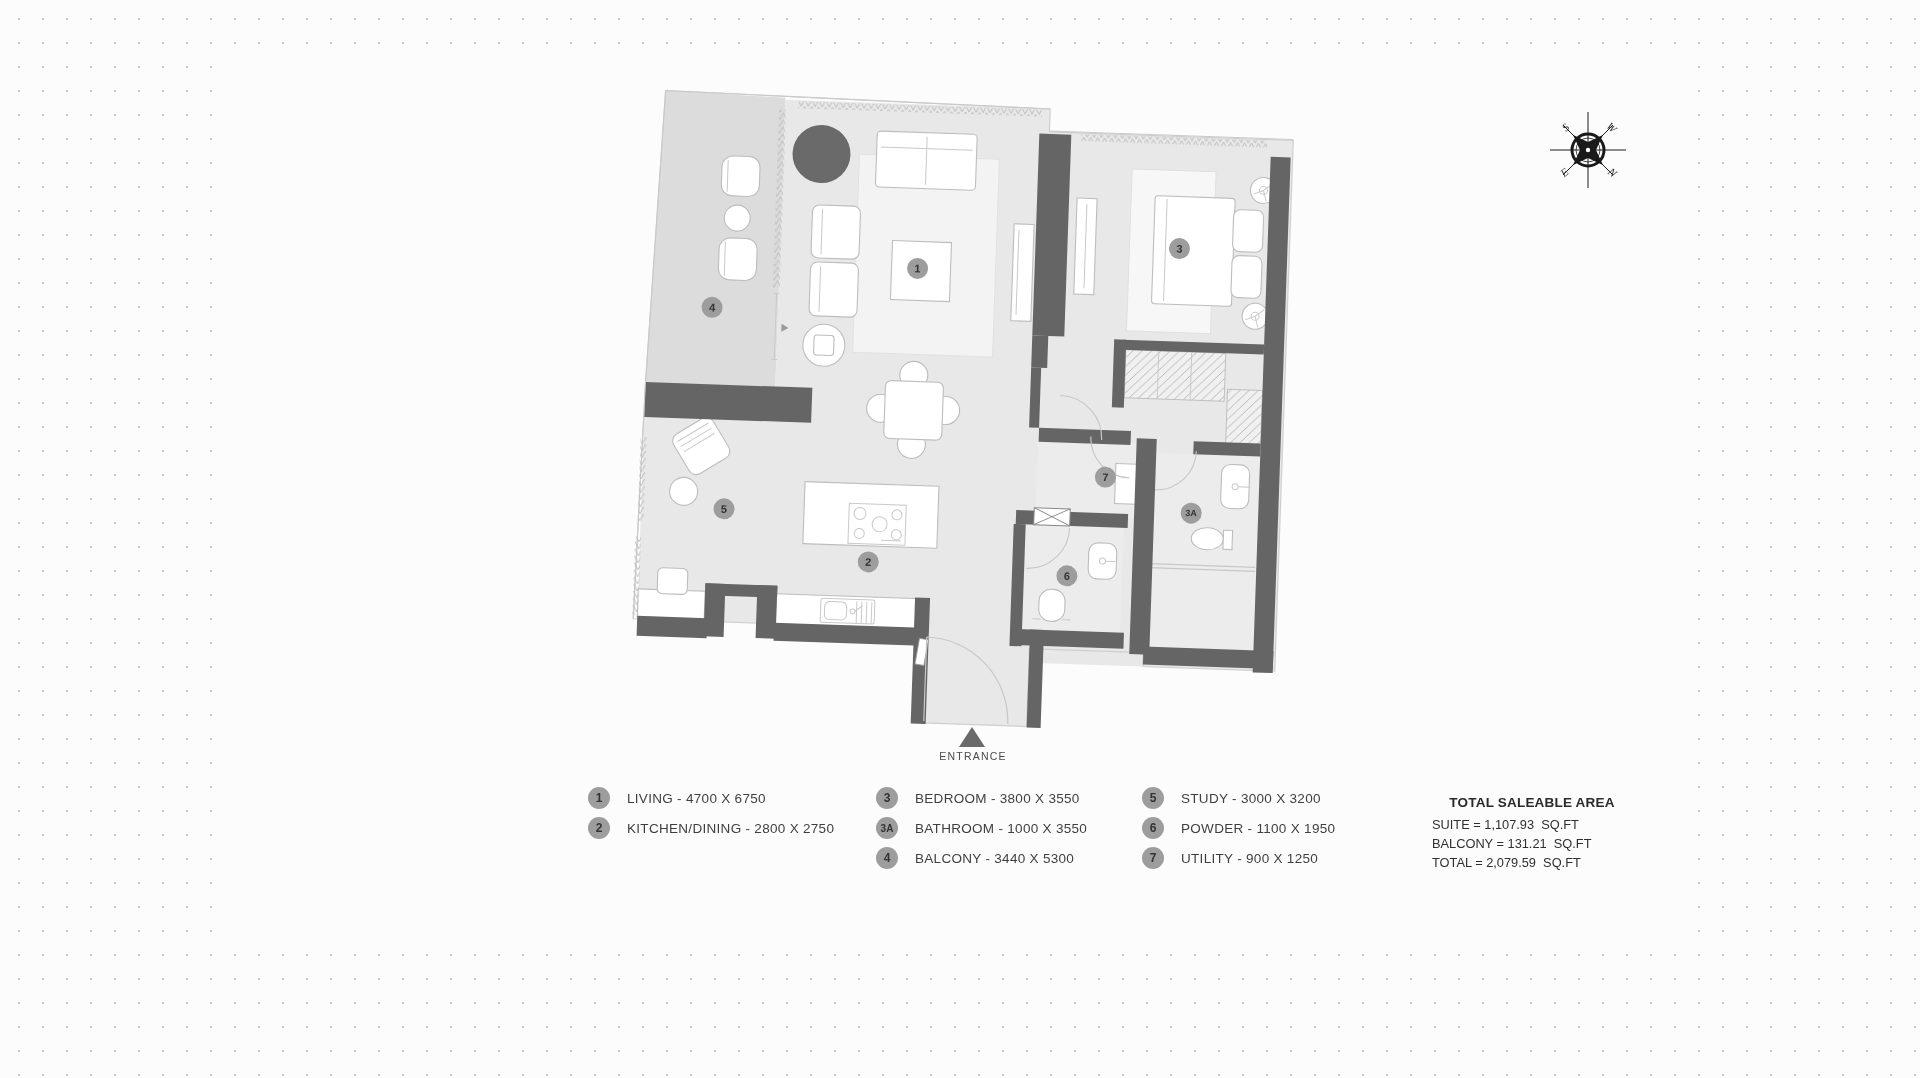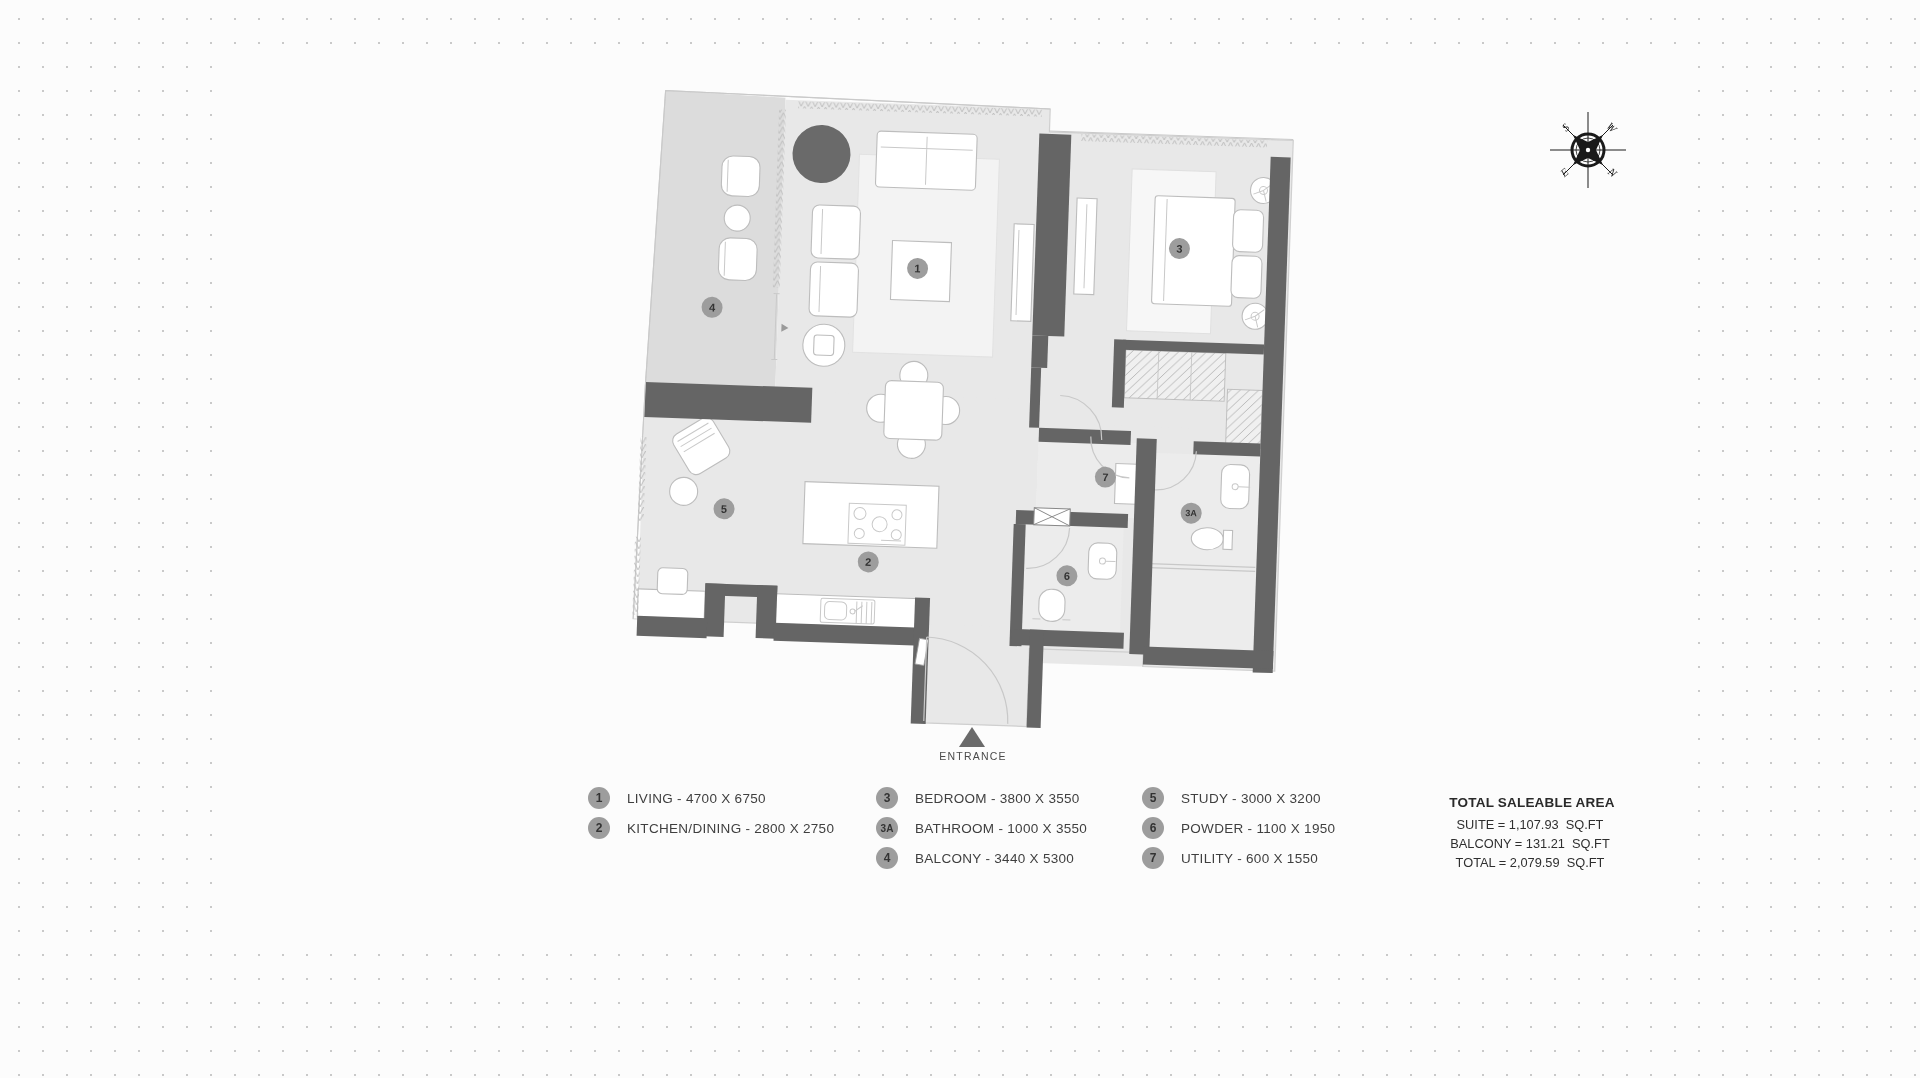--- a/index.html
+++ b/index.html
@@ -46,21 +46,21 @@
     width:22px;height:22px;border-radius:50%;background:#9d9d9d;
     color:#333;font-size:12px;font-weight:700;
     display:flex;align-items:center;justify-content:center;flex:0 0 22px;
   }
   .legend-num.sm{font-size:10px;}
   .legend-label{
     margin-left:17px;font-size:13.5px;color:#3f3f3f;letter-spacing:.3px;white-space:pre;
   }
   .totals{position:absolute;left:1432px;top:795px;width:200px;}
   .totals-title{font-size:13.5px;font-weight:700;color:#2a2a2a;text-align:center;letter-spacing:.2px;}
-  .totals-line{font-size:12.8px;color:#2f2f2f;text-align:center;line-height:19px;white-space:pre;}
+  .totals-line{font-size:12.8px;color:#2f2f2f;text-align:left;line-height:19px;white-space:pre;}
   .totals-lines{margin-top:5px;padding-right:4px;}
 </style>
 </head>
 <body>
 
 <div class="canvas">
   <div class="mask"></div>
 
   <svg class="plan" width="1920" height="1078" viewBox="0 0 1920 1078">
     <defs>
@@ -330,21 +330,21 @@
     <div class="legend-item">
       <span class="legend-num">5</span>
       <span class="legend-label">STUDY - 3000 X 3200</span>
     </div>
     <div class="legend-item">
       <span class="legend-num">6</span>
       <span class="legend-label">POWDER - 1100 X 1950</span>
     </div>
     <div class="legend-item">
       <span class="legend-num">7</span>
-      <span class="legend-label">UTILITY - 600 X 1550</span>
+      <span class="legend-label">UTILITY - 900 X 1250</span>
     </div>
   </div>
 
   <div class="totals">
     <div class="totals-title">TOTAL SALEABLE AREA</div>
     <div class="totals-lines">
       <div class="totals-line">SUITE = 1,107.93  SQ.FT</div>
       <div class="totals-line">BALCONY = 131.21  SQ.FT</div>
       <div class="totals-line">TOTAL = 2,079.59  SQ.FT</div>
     </div>

